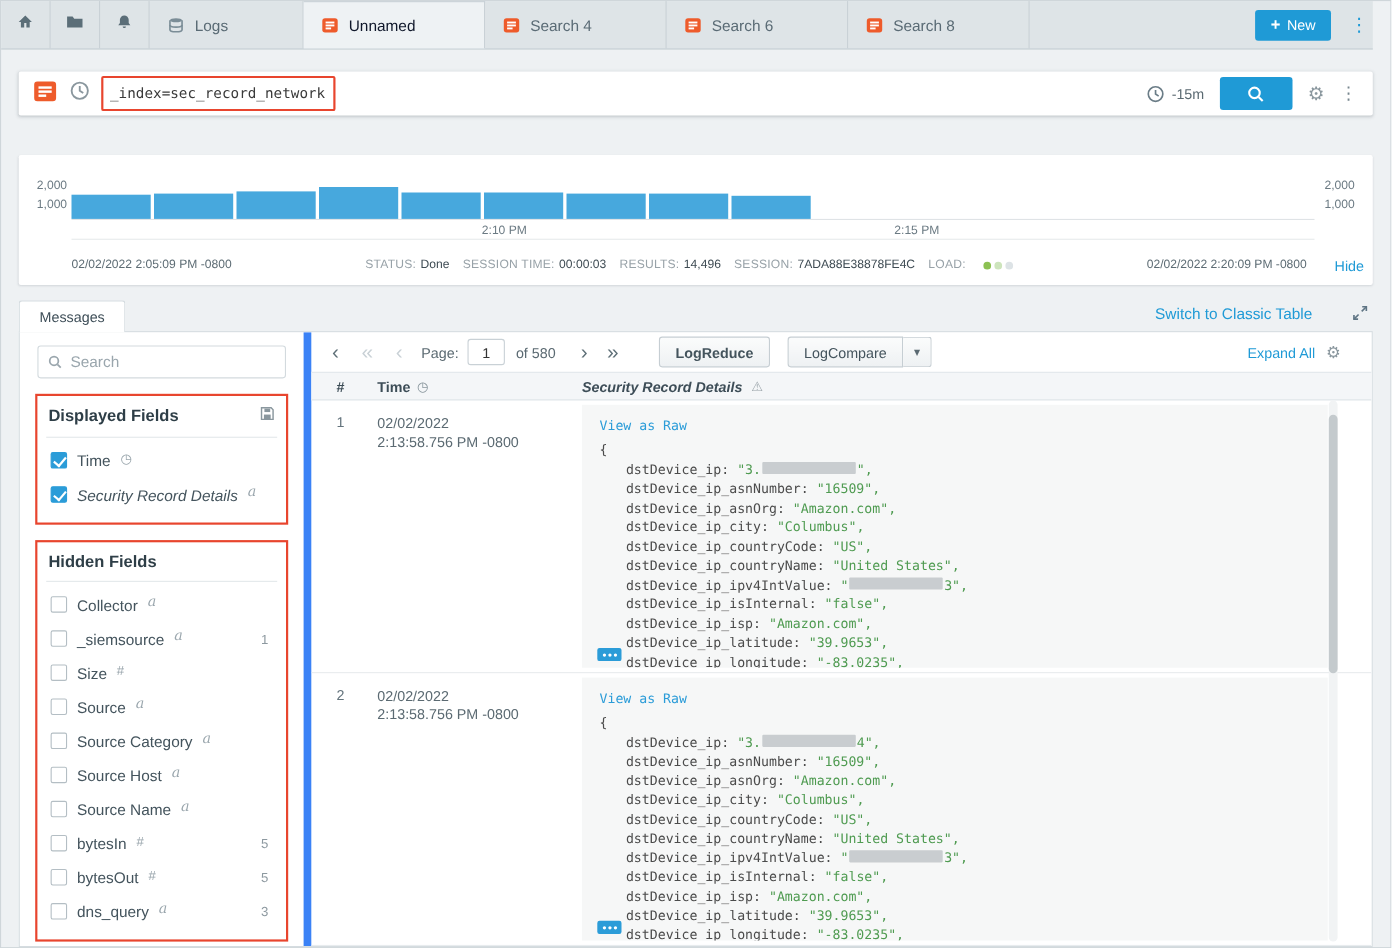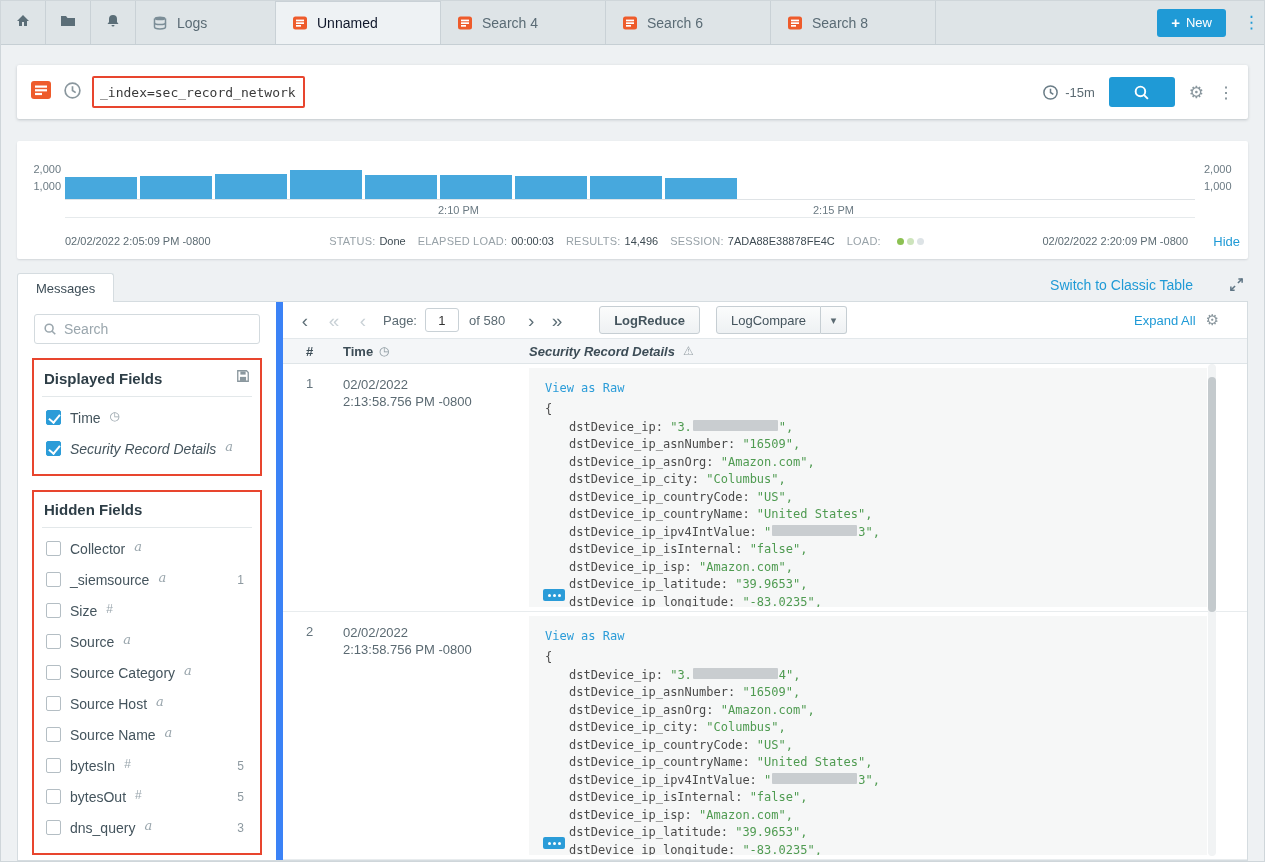--- a/index.html
+++ b/index.html
@@ -1,31 +1,31 @@
 <!DOCTYPE html>
 <html><head>
 <meta charset="utf-8">
 <style>
   * { margin:0; padding:0; box-sizing:border-box; }
   body { font-family:"Liberation Sans", sans-serif; background:#fff; }
   .screen { position:relative; width:1265px; height:862px; background:#eef1f3; border:1px solid #cfd6da; overflow:hidden; }
 
   
-  .tabbar { position:absolute; top:0; left:0; right:0; height:44px; background:#dee4e7; border-bottom:1px solid #c6cfd4; display:flex; align-items:stretch;justify-content:flex-end; }
+  .tabbar { position:absolute; top:0; left:0; right:16px; height:44px; background:#dee4e7; border-bottom:1px solid #c6cfd4; display:flex; align-items:stretch;justify-content:flex-end; }
   .tool { width:45px; display:flex; align-items:center; justify-content:center; border-right:1px solid #c9d1d6; cursor:pointer; }
   .tab { display:flex; align-items:center; gap:9px; padding-left:16px; width:165px; border-right:1px solid #c9d1d6; font-size:14px; color:#5a6b75; cursor:pointer; }
   .tab.logs { width:140px; }
   .tab.active { background:#eef2f4; color:#0f172a; border-top:1px solid #c9d1d6; }
   .tab-ic svg { display:block; }
   .new-btn { margin-left:auto; margin-right:38px; align-self:center; height:28px; background:#1f9ad6; color:#fff; border-radius:3px; display:flex; align-items:center; gap:6px; padding:0 14px; font-size:13px; cursor:pointer; }
   .new-btn .plus { font-size:15px; font-weight:bold; }
   .bar-kebab { position:absolute; right:4px; top:11px; color:#1f9ad6; font-size:17px; cursor:pointer; }
 
   
-  .searchcard { position:absolute; top:64px; left:16px; right:16px; height:54px; background:#fff; border-radius:2px; box-shadow:0 1px 3px rgba(60,70,80,.25); display:flex; align-items:center; padding:0 14px; }
+  .searchcard { position:absolute; top:64px; left:16px; right:16px; height:40px; background:#fff; border-radius:2px; box-shadow:0 1px 3px rgba(60,70,80,.25); display:flex; align-items:center; padding:0 14px; }
   .sumo-logo { margin-right:10px; }
   .hist-ic { margin-right:10px; }
   .query-wrap { border:2px solid #e8452e; border-radius:2px; padding:2px; }
   .query-input { width:205px; height:24px; border:0; outline:none; font-family:"DejaVu Sans Mono", monospace; font-size:13px; color:#3a3a3a; padding:0 4px; }
   .sc-right { margin-left:auto; display:flex; align-items:center; gap:14px; }
   .timerange { display:flex; align-items:center; gap:6px; color:#5b6a72; font-size:13px; cursor:pointer; }
   .search-go { width:66px; height:30px; background:#1f9ad6; border-radius:3px; display:flex; align-items:center; justify-content:center; cursor:pointer; }
   .gear { color:#8a979e; font-size:17px; cursor:pointer; }
   .sc-kebab { color:#78878f; font-size:16px; cursor:pointer; }
 
@@ -258,21 +258,21 @@
       </div>
     <div class="tickstrip">
       <span class="tick1">2:10 PM</span>
       <span class="tick2">2:15 PM</span>
     </div>
     <div class="statusrow">
       <span class="range-date">02/02/2022 2:05:09 PM -0800</span>
       <span class="st-center">
           <span class="st-label">STATUS:</span>
           <span class="st-value">Done</span>
-          <span class="st-label">ELAPSED LOAD:</span>
+          <span class="st-label">SESSION TIME:</span>
           <span class="st-value">00:00:03</span>
           <span class="st-label">RESULTS:</span>
           <span class="st-value">14,496</span>
           <span class="st-label">SESSION:</span>
           <span class="st-value">7ADA88E38878FE4C</span>
           <span class="st-label">LOAD:</span>
           <span class="st-value"></span>
           <span class="load-dots">
             <i class="d1"></i>
             <i class="d2"></i>

